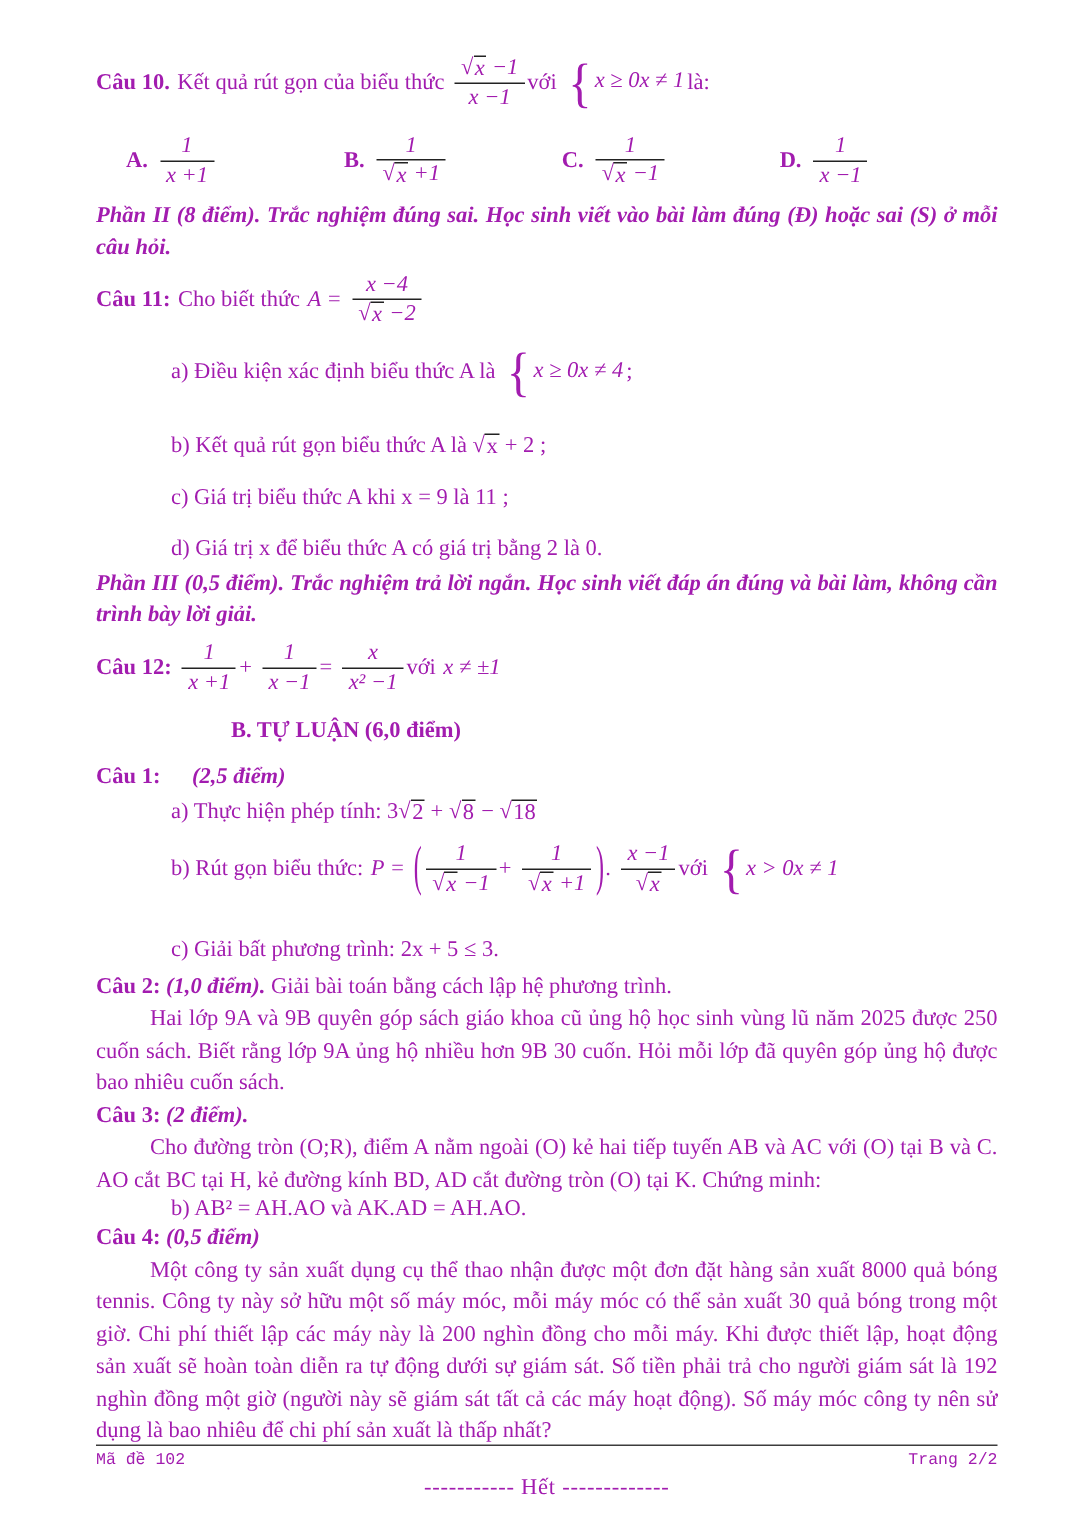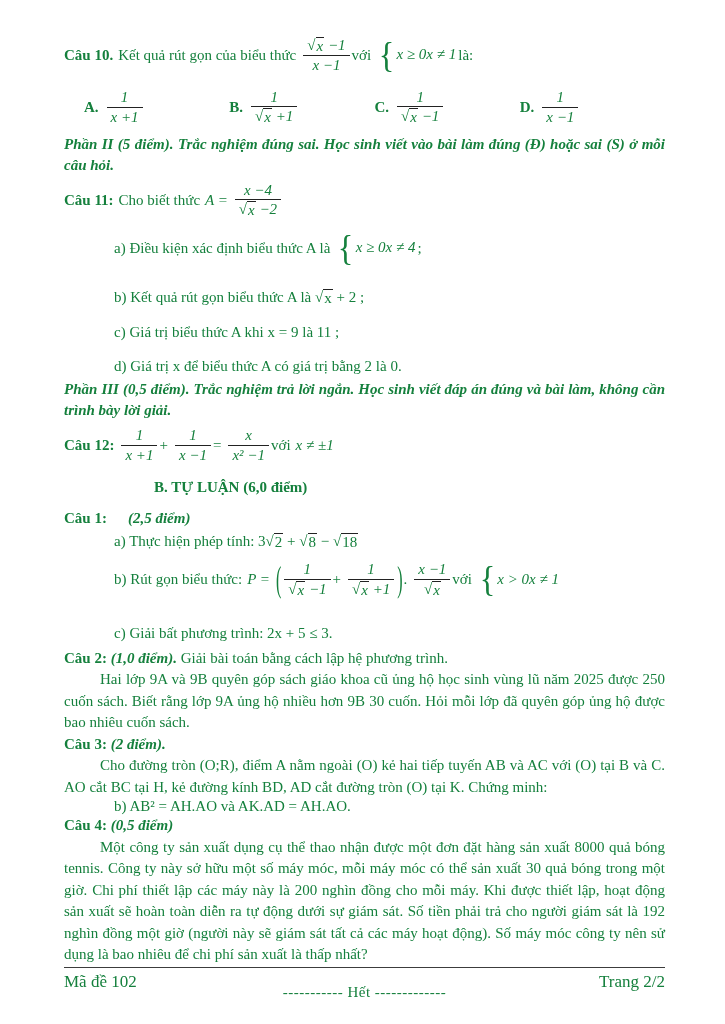--- a/index.html
+++ b/index.html
@@ -1,21 +1,21 @@
 <!DOCTYPE html>
 <html><head>
 <meta charset="utf-8">
 <style>
   html,body{margin:0;padding:0;background:#e8e8e8;}
   .page{
     position:relative;
     width:725px;height:1024px;
     background:#ffffff;
     font-family:"Liberation Serif",serif;
-    font-size:15px;color:#15803d;
+    font-size:15px;color:#a21caf;
     overflow:hidden;
     margin:0 auto;
     box-sizing:border-box;
   }
   .content{padding:30px 60px 0 64px;}
   .row{display:flex;align-items:center;flex-wrap:nowrap;}
   .gap > *{margin-right:5px;}
   b{font-weight:bold;}
   .bi{font-weight:bold;font-style:italic;}
   .m{font-style:italic;}
@@ -39,24 +39,24 @@
   .opts{display:flex;margin-top:4px;min-height:46px;align-items:center;}
   .opt{width:160px;display:flex;align-items:center;}
   .opt .key{margin-right:6px;}
   .opt:first-child{margin-left:20px;}
   .q10row{min-height:50px;}
   .mrow{min-height:48px;}
   .q1brow{min-height:56px;}
   .heading-b{font-weight:bold;margin:10px 0 2px 90px;}
   .endmark{text-align:center;margin-top:18px;letter-spacing:.5px;}
   .footer{
-    position:absolute;left:64px;right:60px;bottom:32px;
+    position:absolute;left:64px;right:60px;bottom:44px;
     border-top:1px solid #3c3c3c;
     display:flex;justify-content:space-between;
-    padding-top:4px;font-size:17px;
+    padding-top:4px;font-size:11px;font-family:Liberation Mono, monospace;
   }
   .sp{margin-top:17px;}
   .part-head{font-weight:bold;font-style:italic;line-height:21px;margin-top:4px;text-align:justify;}
 </style>
 </head>
 <body>
 
 <div class="page">
   <div class="content">
 
@@ -111,21 +111,21 @@
       </span>
       <span class="opt">
         <b class="key">D.</b>
         <span class="frac">
           <span class="num">1</span>
           <span class="den">x −1</span>
         </span>
       </span>
     </div>
 
-    <div class="part-head">Phần II (5 điểm). Trắc nghiệm đúng sai. Học sinh viết vào bài làm đúng (Đ) hoặc sai (S) ở mỗi câu hỏi.</div>
+    <div class="part-head">Phần II (8 điểm). Trắc nghiệm đúng sai. Học sinh viết vào bài làm đúng (Đ) hoặc sai (S) ở mỗi câu hỏi.</div>
 
     <div class="row gap mrow">
       <b>Câu 11:</b>
       <span>Cho biết thức</span>
       <span class="m">A =</span>
       <span class="frac">
         <span class="num">x −4</span>
         <span class="den"><span class="sqrt">
               <span class="rt">√</span>
               <span class="sq">x</span>

